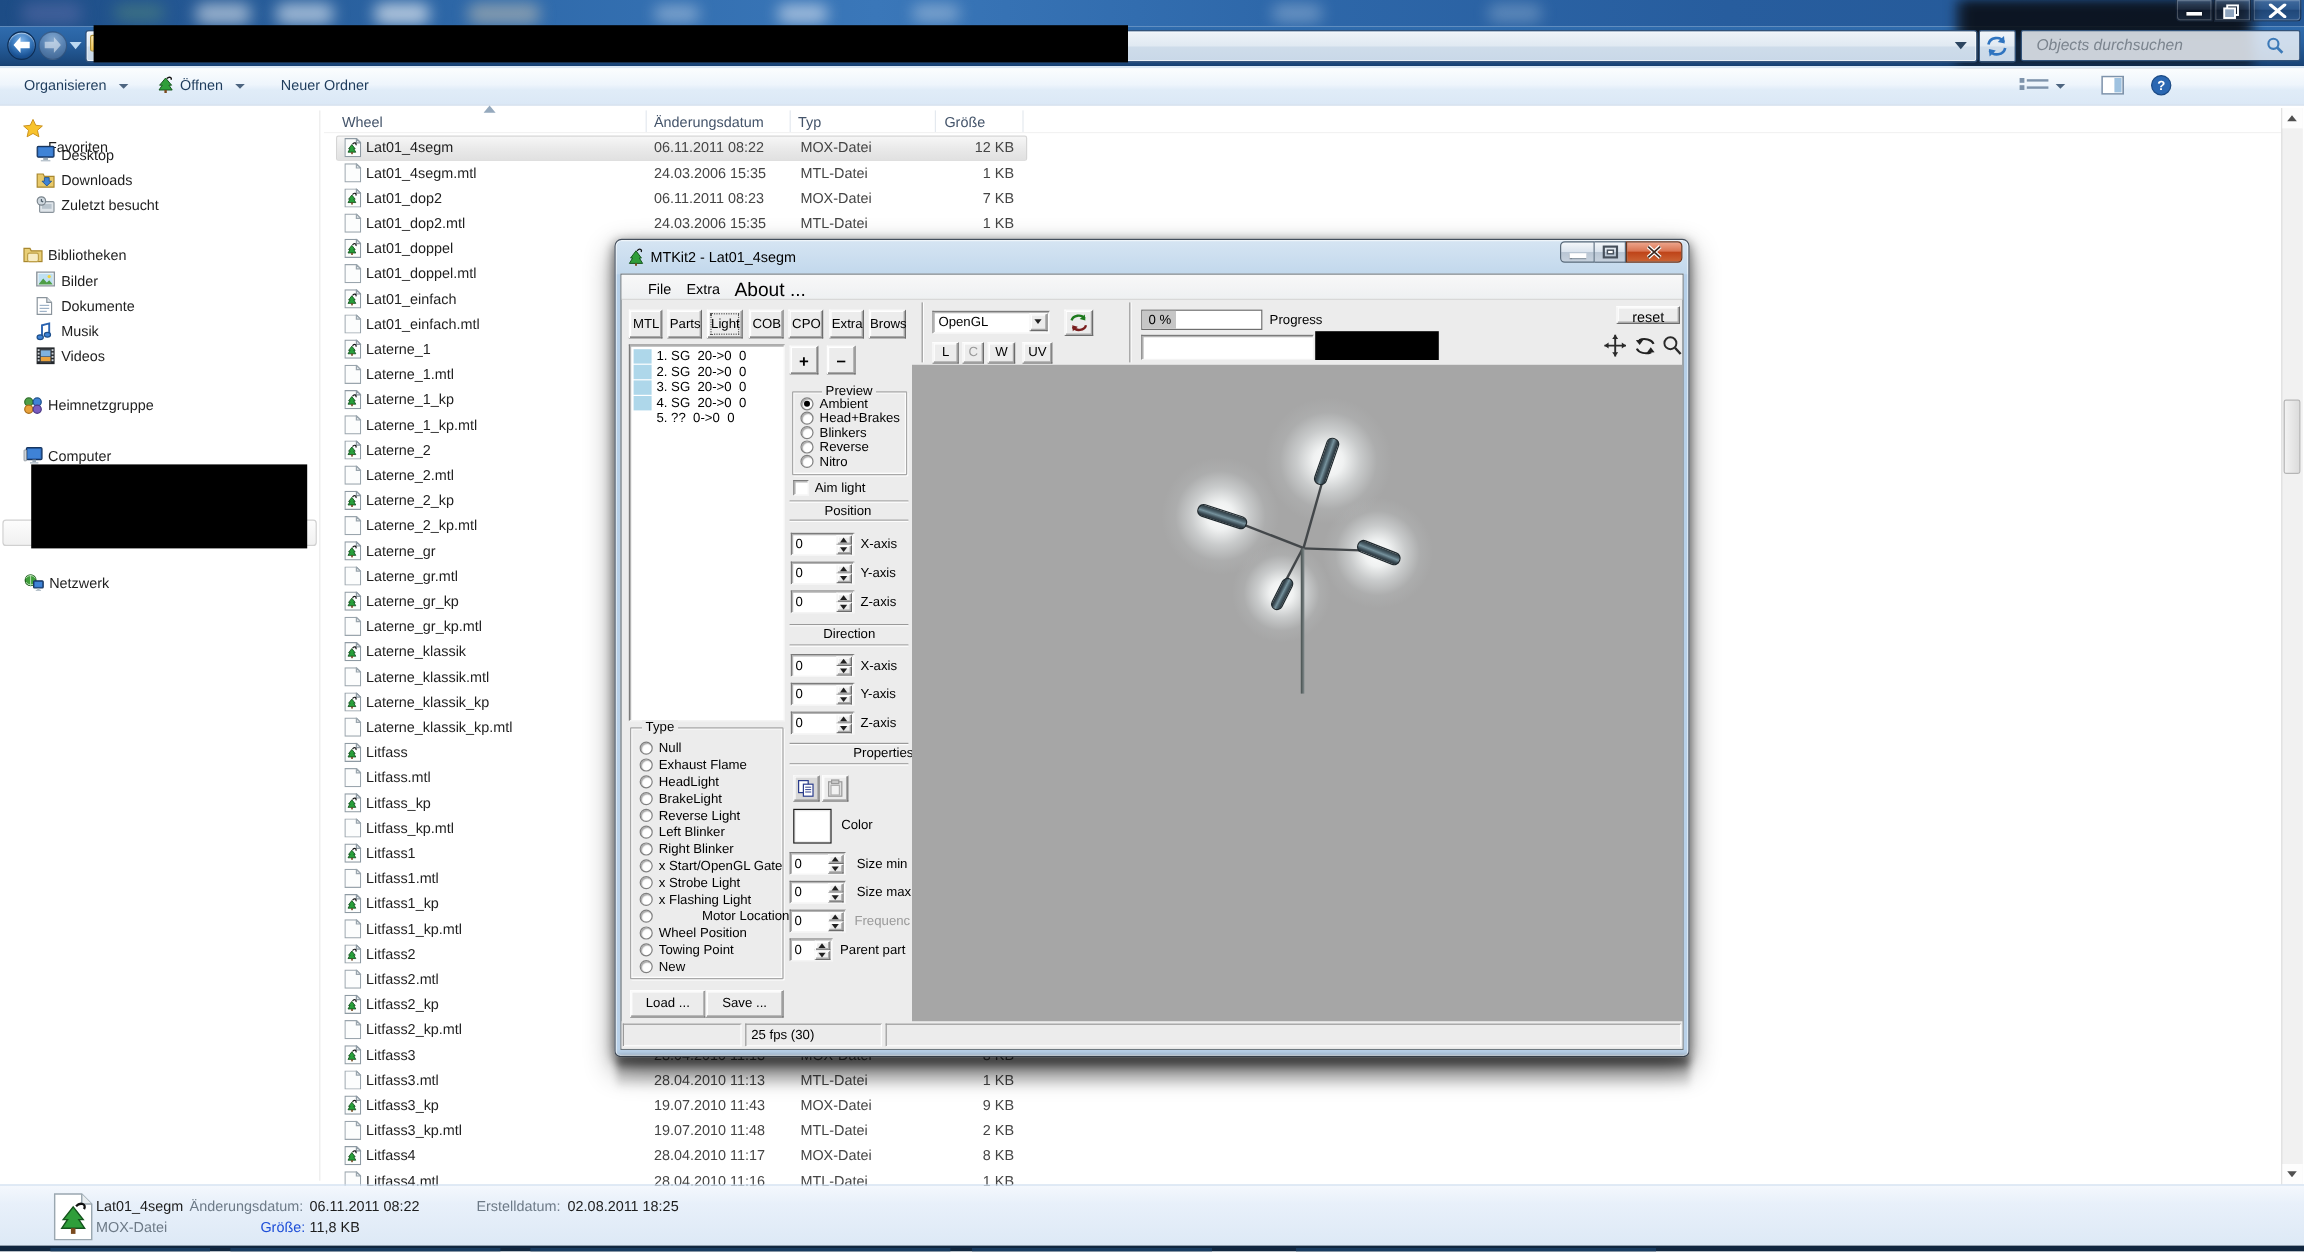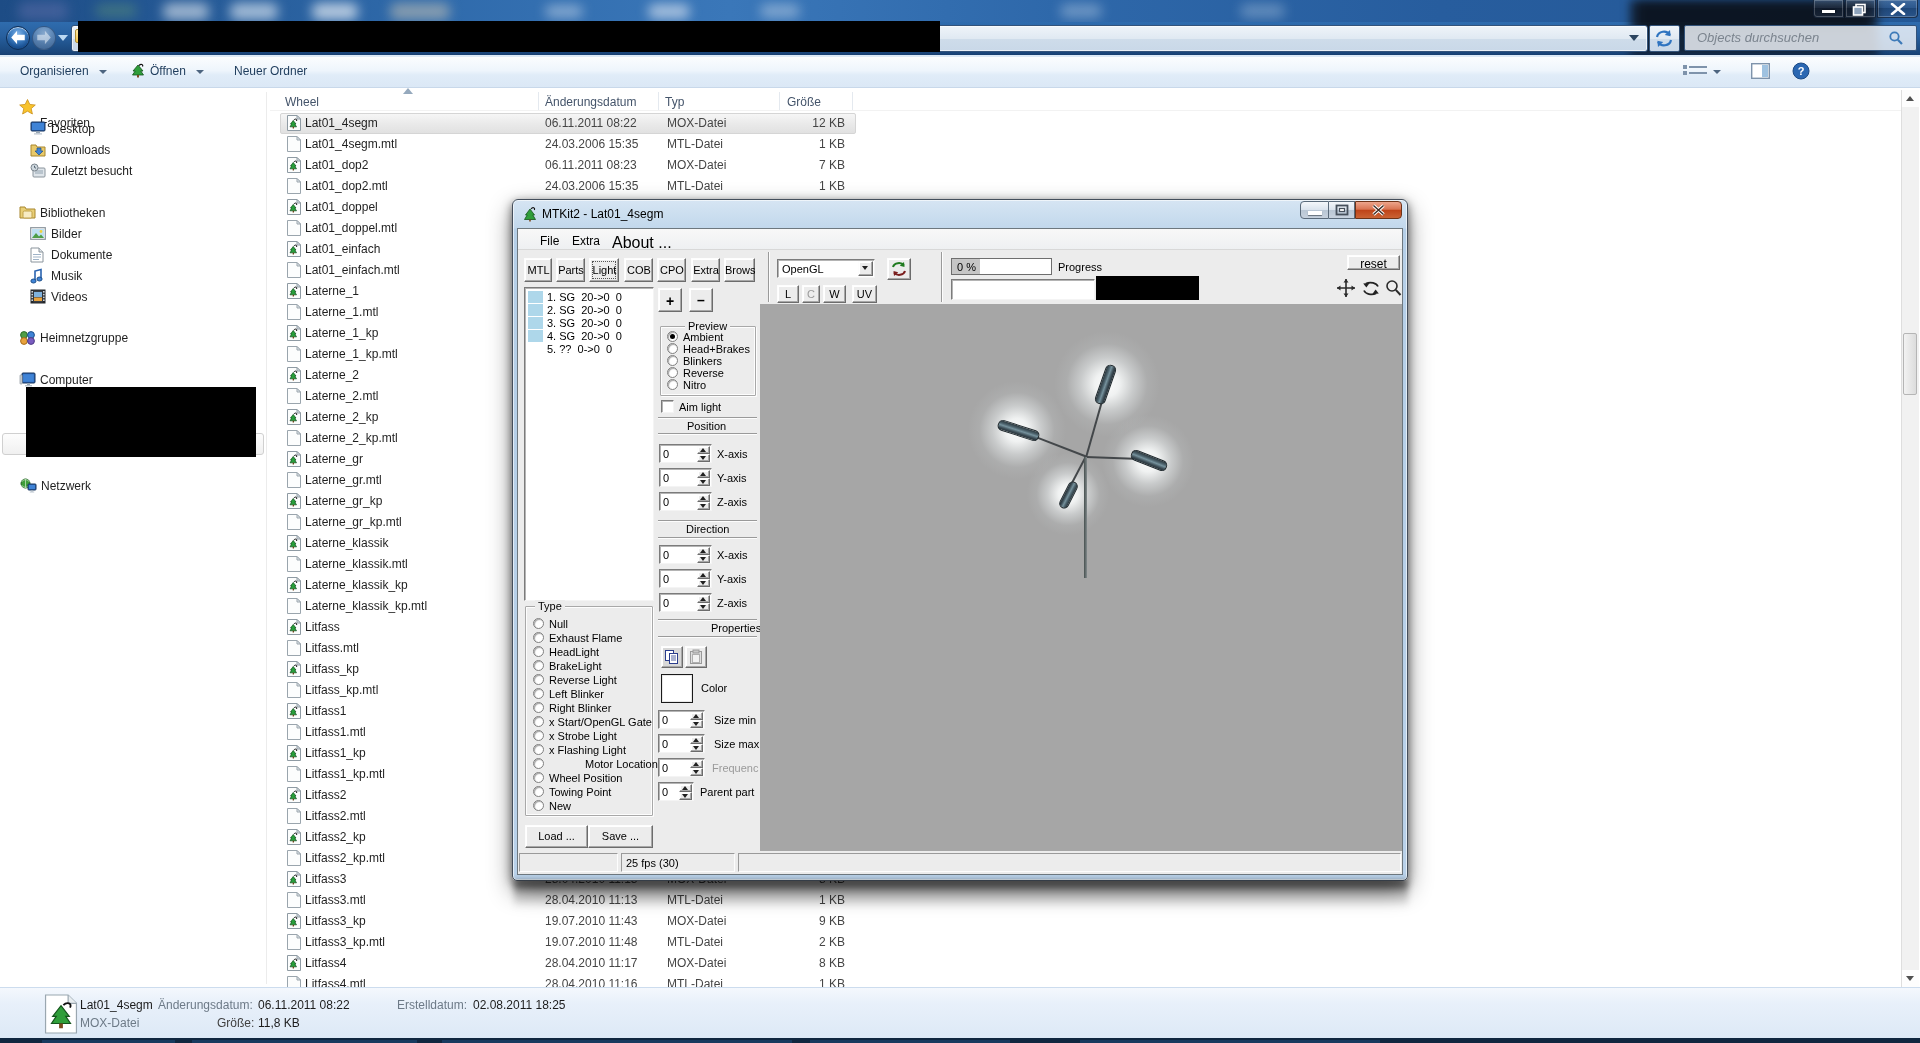--- a/index.html
+++ b/index.html
@@ -671,21 +671,21 @@
 <path d="M8 5 L11.5 9.5 L10 9.5 L12 12.5 L4 12.5 L6 9.5 L4.5 9.5 Z" fill="#2f9e3a" stroke="#14541c" stroke-width="0.5"></path>
 <rect x="7.2" y="12.5" width="1.6" height="2" fill="#7a4a1e"></rect>
 <path d="M9 4.8 C10.5 3.2, 12.8 4, 11.8 5.8" fill="none" stroke="#111" stroke-width="0.8"></path>
   </svg>
 <div class="txt" style="left:80px;top:998px;color:#1c1c1c;font-size:12px;">Lat01_4segm</div>
 <div class="txt" style="left:158px;top:998px;color:#6d7a87;font-size:12px;">Änderungsdatum:</div>
 <div class="txt" style="left:258px;top:998px;color:#1c1c1c;font-size:12px;">06.11.2011 08:22</div>
 <div class="txt" style="left:397px;top:998px;color:#6d7a87;font-size:12px;">Erstelldatum:</div>
 <div class="txt" style="left:473px;top:998px;color:#1c1c1c;font-size:12px;">02.08.2011 18:25</div>
 <div class="txt" style="left:80px;top:1016px;color:#6d7a87;font-size:12px;">MOX-Datei</div>
-<div class="txt" style="left:217px;top:1016px;color:#404040;font-size:12px;">Größe:</div>
+<div class="txt" style="left:217px;top:1016px;color:#1d4ed8;font-size:12px;">Größe:</div>
 <div class="txt" style="left:258px;top:1016px;color:#1c1c1c;font-size:12px;">11,8 KB</div>
 <div class="abs" id="taskbar"></div>
 <div class="abs" style="left:42px;top:1040px;width:133px;height:3px;background:#173a5f;"></div>
 <div class="abs" style="left:192px;top:1040px;width:225px;height:3px;background:#173a5f;"></div>
 <div class="abs" style="left:442px;top:1040px;width:350px;height:3px;background:#173a5f;"></div>
 <div class="abs" style="left:810px;top:1040px;width:200px;height:3px;background:#173a5f;"></div>
 <div class="abs" style="left:1080px;top:1040px;width:300px;height:3px;background:#173a5f;"></div>
 <div class="abs" id="mtwin"></div>
 <div class="abs" style="left:517px;top:228px;width:886px;height:647px;background:#ececec;border:1px solid #6e787f;"></div>
 <svg class="abs" style="left:522px;top:206px" width="16" height="16" viewBox="0 0 16 16">

